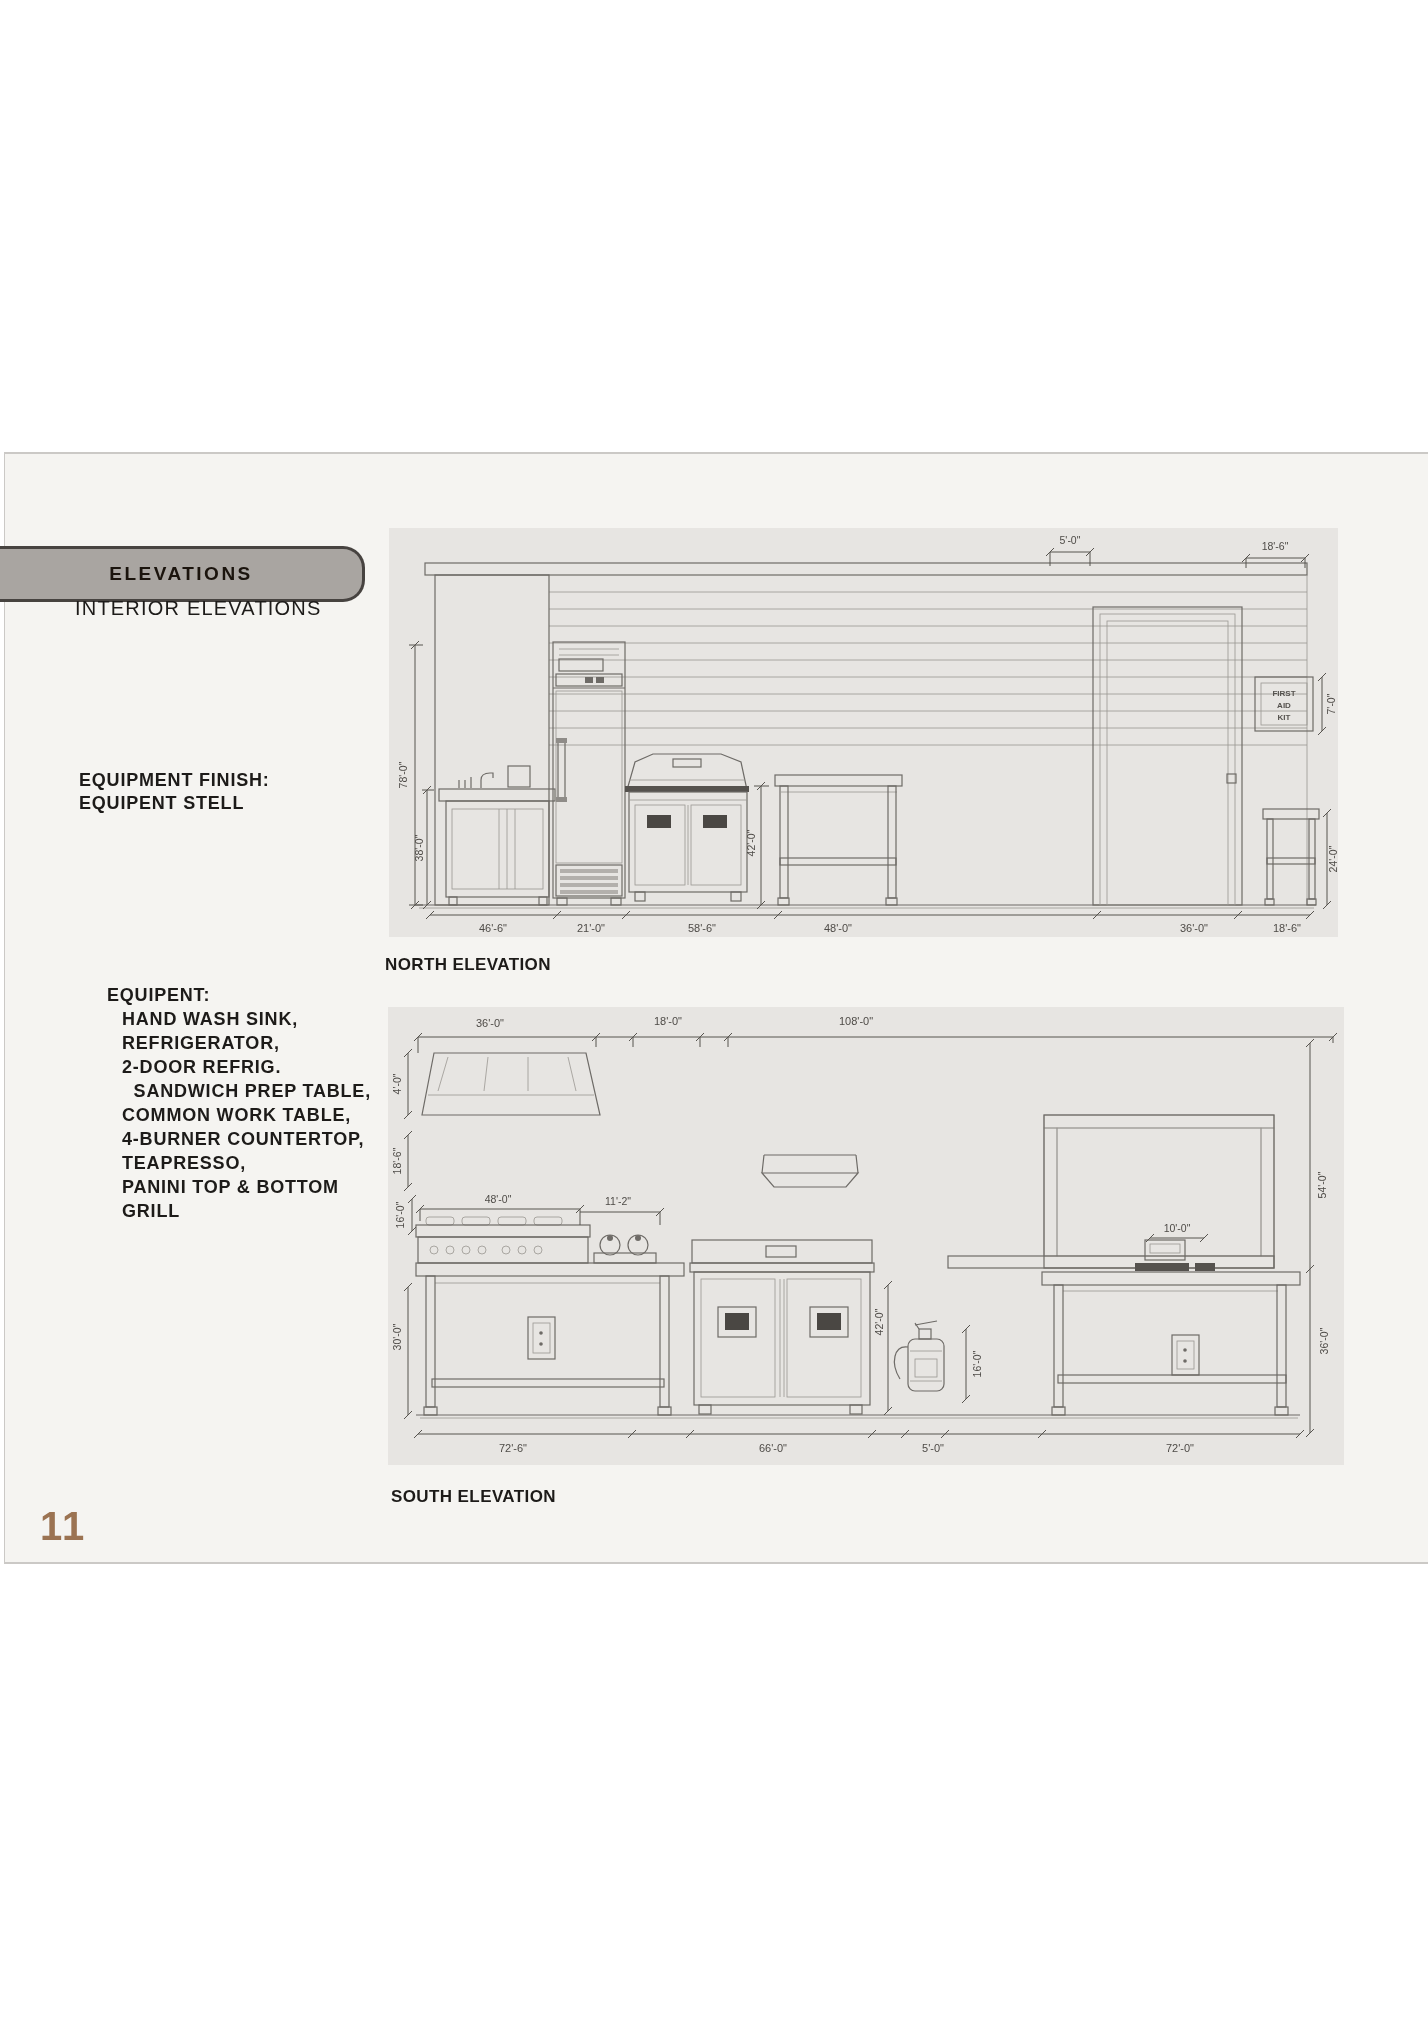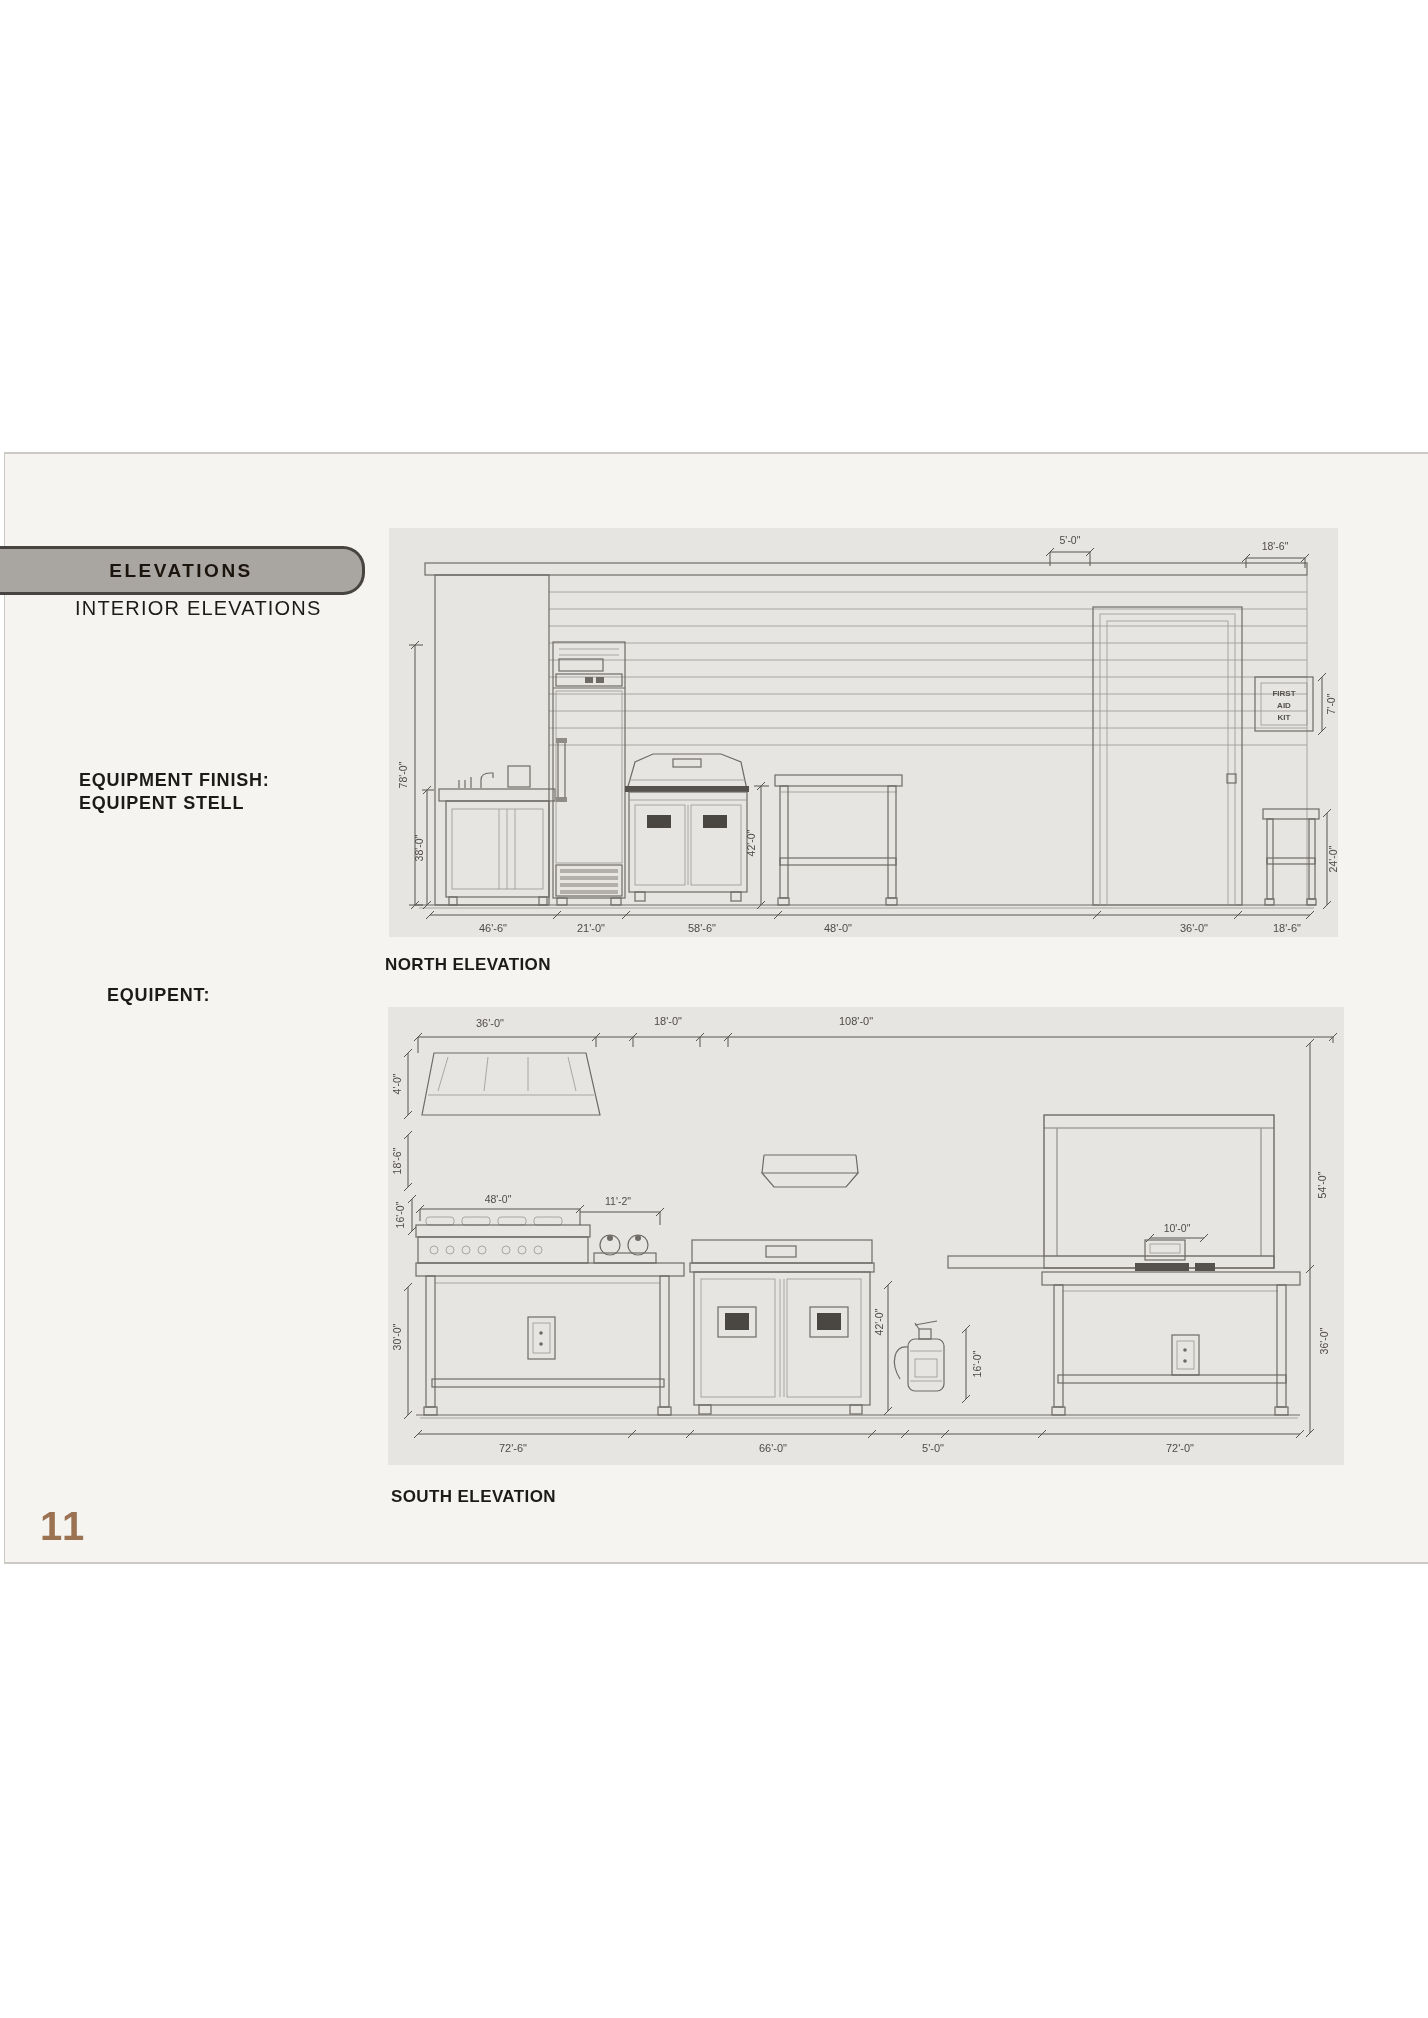--- a/index.html
+++ b/index.html
@@ -1,21 +1,21 @@
 <!DOCTYPE html>
 <html><head>
 <meta charset="utf-8">
 <style>
   html,body{margin:0;padding:0;background:#ffffff;}
   .canvas{position:relative;width:1428px;height:2018px;background:#ffffff;overflow:hidden;
           font-family:"Liberation Sans",sans-serif;color:#1d1b19;}
   .content-box{position:absolute;left:4px;top:452px;width:1424px;height:1112px;
                background:#f5f4f1;border-top:2px solid #cbc9c6;border-bottom:2px solid #cbc9c6;
                border-left:1px solid #cbc9c6;box-sizing:border-box;}
-  .pill{position:absolute;left:0;top:546px;width:365px;height:49px;background:#a9a5a1;
+  .pill{position:absolute;left:0;top:546px;width:365px;height:56px;background:#a9a5a1;
         border:3px solid #474340;border-left:none;border-radius:0 22px 22px 0;
         box-sizing:border-box;display:flex;align-items:center;justify-content:center;}
   .pill span{font-size:19px;font-weight:bold;letter-spacing:2.5px;color:#1b140d;}
   .subtitle{position:absolute;left:75px;top:597px;font-size:20px;font-weight:normal;letter-spacing:1.2px;}
   .finish{position:absolute;left:79px;top:769px;font-size:18px;font-weight:bold;
           letter-spacing:0.8px;line-height:23px;}
   .equip{position:absolute;left:79px;top:983px;font-size:18px;font-weight:bold;
          letter-spacing:0.8px;line-height:24px;margin-left:28px;}
   .equip-line{padding-left:15px;white-space:pre;}
   .equip-title{white-space:pre;}
@@ -48,20 +48,31 @@
 
   <div class="subtitle">INTERIOR ELEVATIONS</div>
 
   <div class="finish">
     <div>EQUIPMENT FINISH:</div>
     <div>EQUIPENT STELL</div>
   </div>
 
   <div class="equip">
     <div class="equip-title">EQUIPENT:</div>
+    <div>
+        <div class="equip-line">HAND WASH SINK,</div>
+        <div class="equip-line">REFRIGERATOR,</div>
+        <div class="equip-line">2-DOOR REFRIG.</div>
+        <div class="equip-line">  SANDWICH PREP TABLE,</div>
+        <div class="equip-line">COMMON WORK TABLE,</div>
+        <div class="equip-line">4-BURNER COUNTERTOP,</div>
+        <div class="equip-line">TEAPRESSO,</div>
+        <div class="equip-line">PANINI TOP &amp; BOTTOM</div>
+        <div class="equip-line">GRILL</div>
+      </div>
   </div>
 
   <svg class="draw n-draw" viewBox="0 0 949 409" width="949" height="409">
     <rect x="0" y="0" width="949" height="409" fill="#e7e5e2"></rect>
 
     <g>
       <rect x="36" y="35" width="882" height="12" fill="#efedea" class="sk"></rect>
       <path class="skl" d="M160,64 H918 M160,81 H918 M160,98 H918 M160,115 H918 M160,132 H918 M160,149 H918 M160,166 H918 M160,183 H918 M160,200 H918 M160,217 H918"></path>
       <path class="skl" d="M918,47 V377"></path>
     </g>

